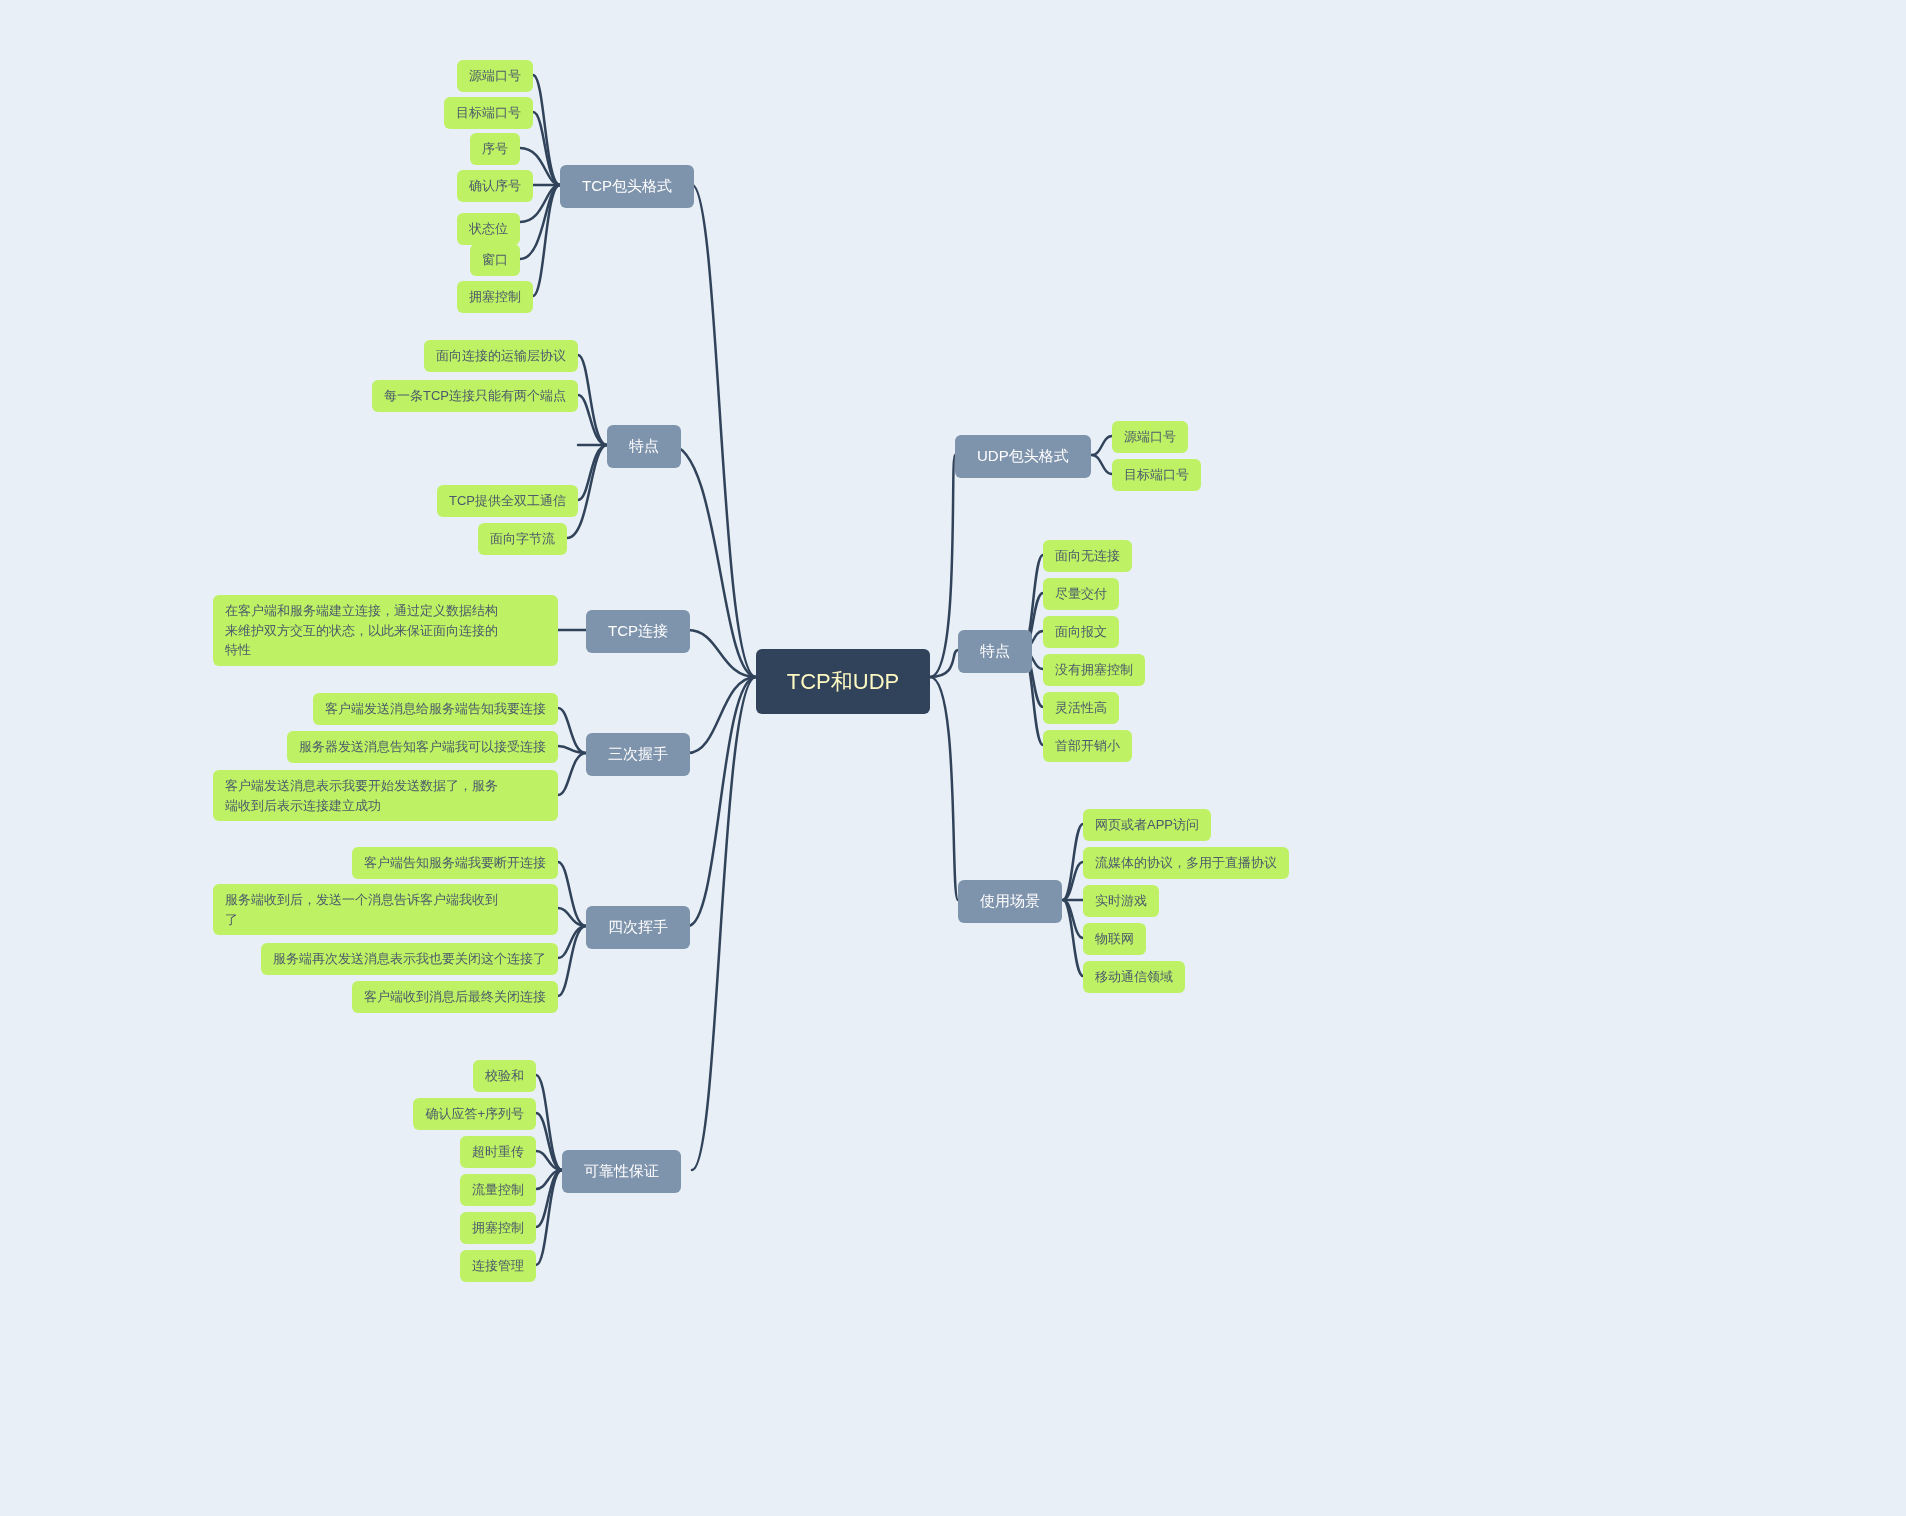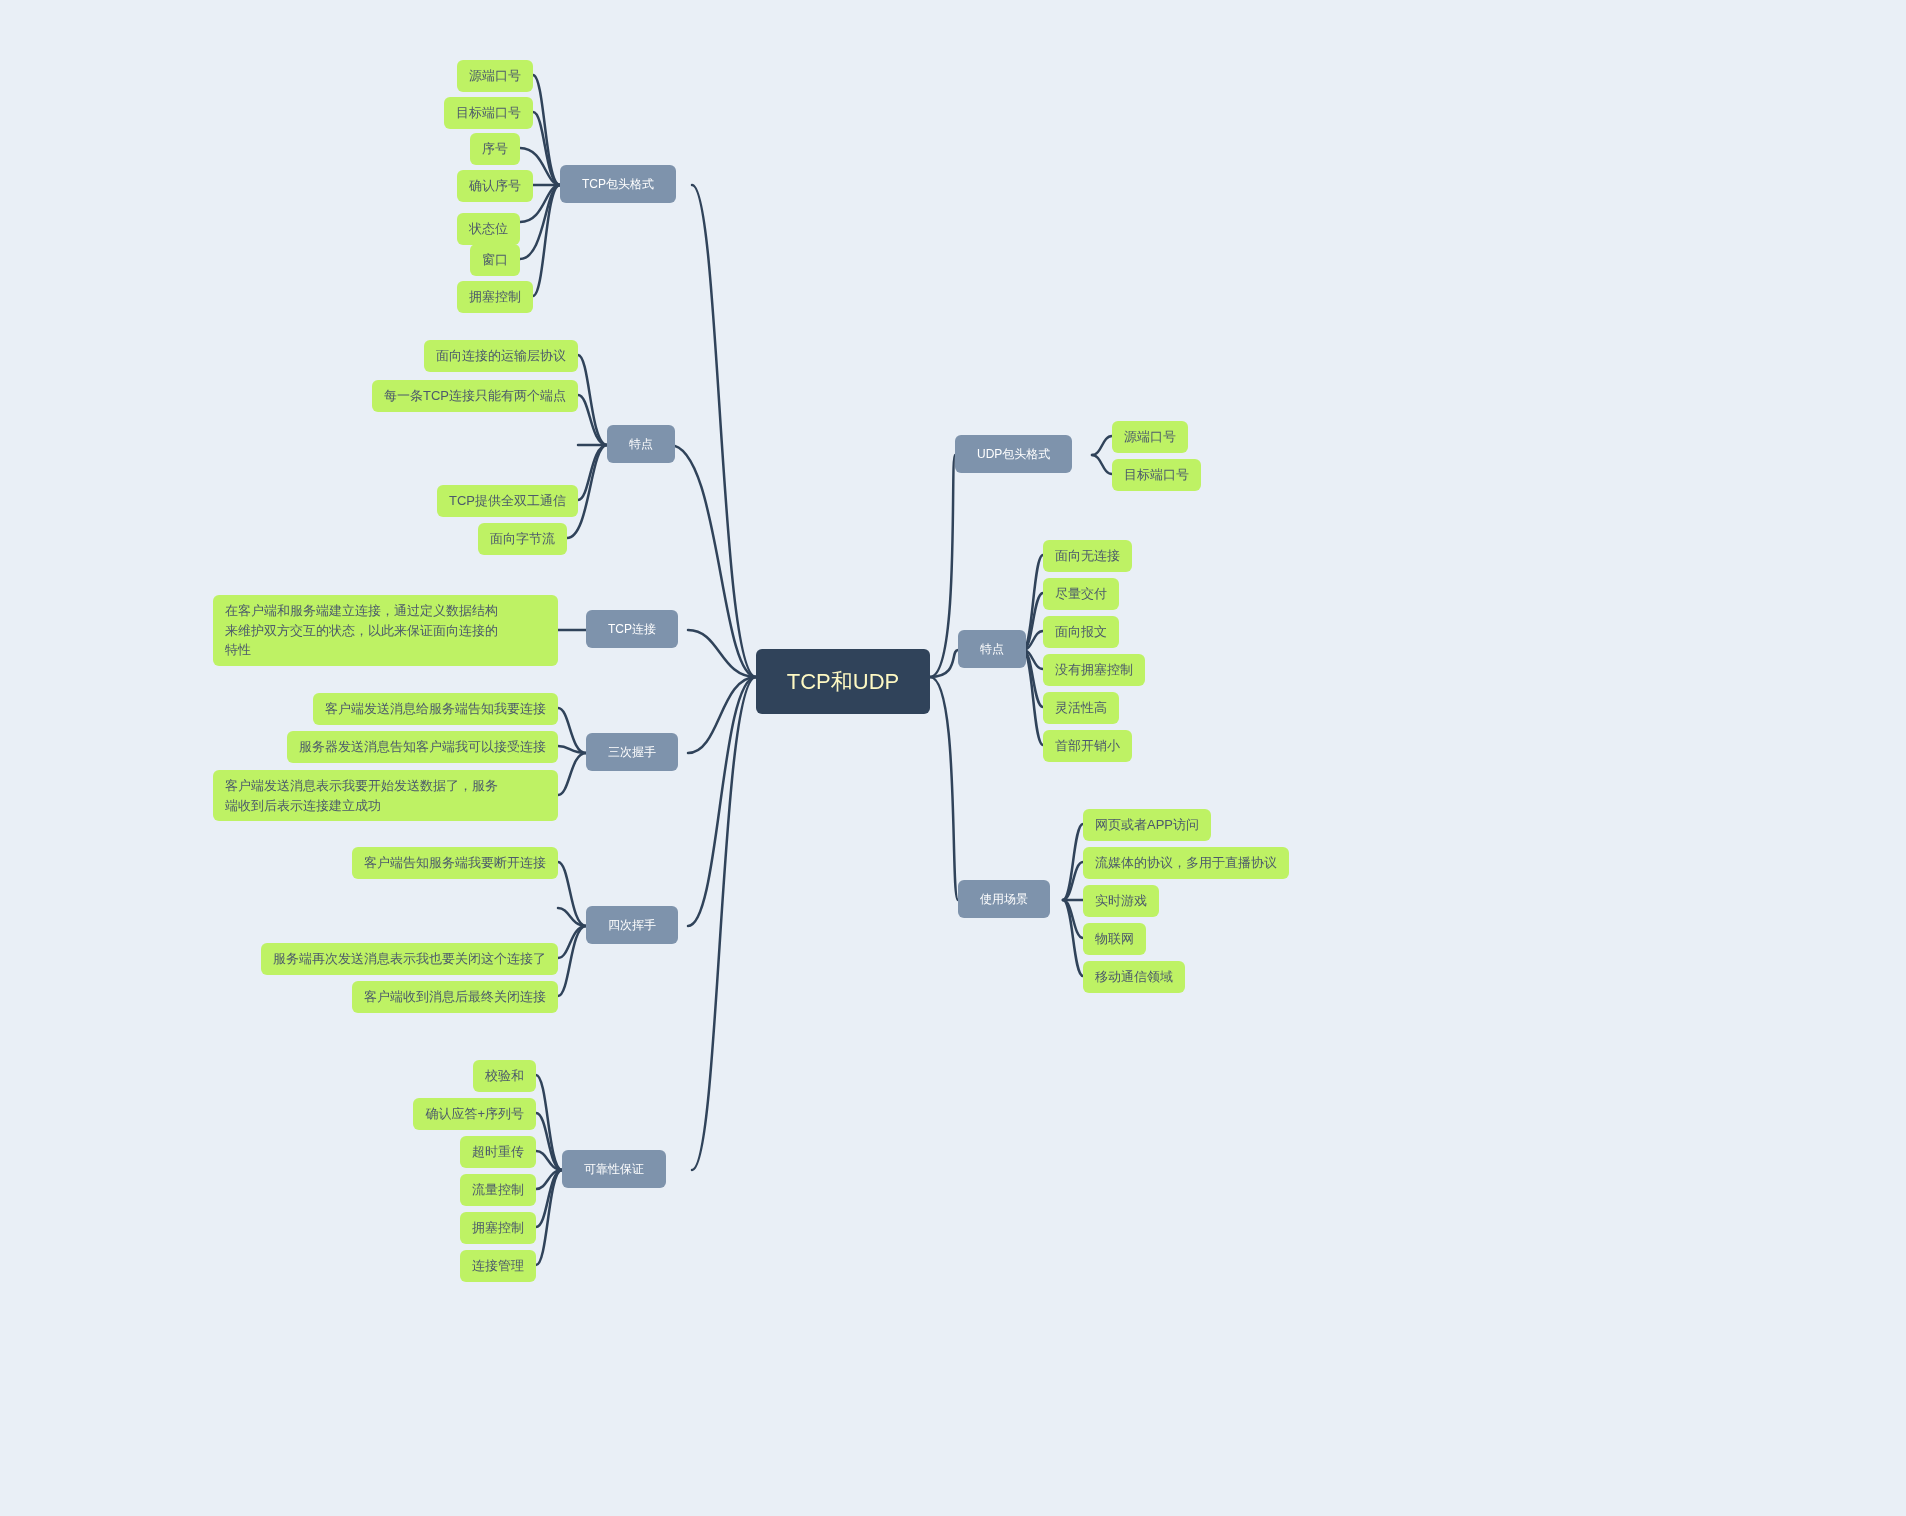--- a/index.html
+++ b/index.html
@@ -37,21 +37,21 @@
   }
   .root {
     background: #30435a;
     color: #fef9c3;
     font-size: 22px;
     padding: 16px 10px;
   }
   .branch {
     background: #7e93ac;
     color: #fff;
-    font-size: 12px;
+    font-size: 15px;
     padding: 10px 22px;
   }
   .leaf {
     background: #bef264;
     color: #4c5a6b;
     font-size: 13px;
     padding: 6px 12px;
   }
 </style>
 </head>
@@ -148,20 +148,22 @@
 特性</div>
 
   <div class="node branch" style="left:586px; top:733px;">三次握手</div>
   <div class="node leaf" style="right:1348px; top:693px;">客户端发送消息给服务端告知我要连接</div>
   <div class="node leaf" style="right:1348px; top:731px;">服务器发送消息告知客户端我可以接受连接</div>
   <div class="node leaf" style="right:1348px; top:770px; width:345px; text-align:left; justify-content:flex-start;">客户端发送消息表示我要开始发送数据了，服务
 端收到后表示连接建立成功</div>
 
   <div class="node branch" style="left:586px; top:906px;">四次挥手</div>
   <div class="node leaf" style="right:1348px; top:847px;">客户端告知服务端我要断开连接</div>
+  <div class="node leaf" style="right:1348px; top:884px; width:345px; text-align:left; justify-content:flex-start;">服务端收到后，发送一个消息告诉客户端我收到
+了</div>
   <div class="node leaf" style="right:1348px; top:943px;">服务端再次发送消息表示我也要关闭这个连接了</div>
   <div class="node leaf" style="right:1348px; top:981px;">客户端收到消息后最终关闭连接</div>
 
   <div class="node branch" style="left:562px; top:1150px;">可靠性保证</div>
   <div class="node leaf" style="right:1370px; top:1060px;">校验和</div>
   <div class="node leaf" style="right:1370px; top:1098px;">确认应答+序列号</div>
   <div class="node leaf" style="right:1370px; top:1136px;">超时重传</div>
   <div class="node leaf" style="right:1370px; top:1174px;">流量控制</div>
   <div class="node leaf" style="right:1370px; top:1212px;">拥塞控制</div>
   <div class="node leaf" style="right:1370px; top:1250px;">连接管理</div>

